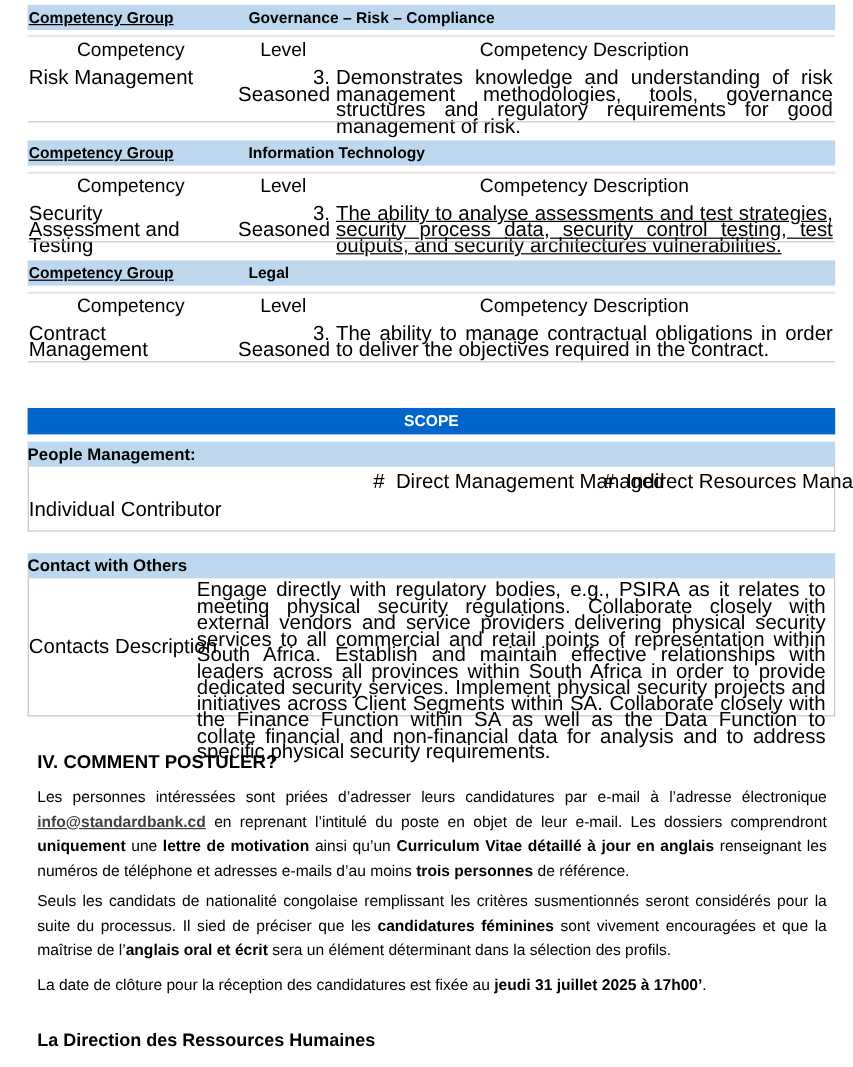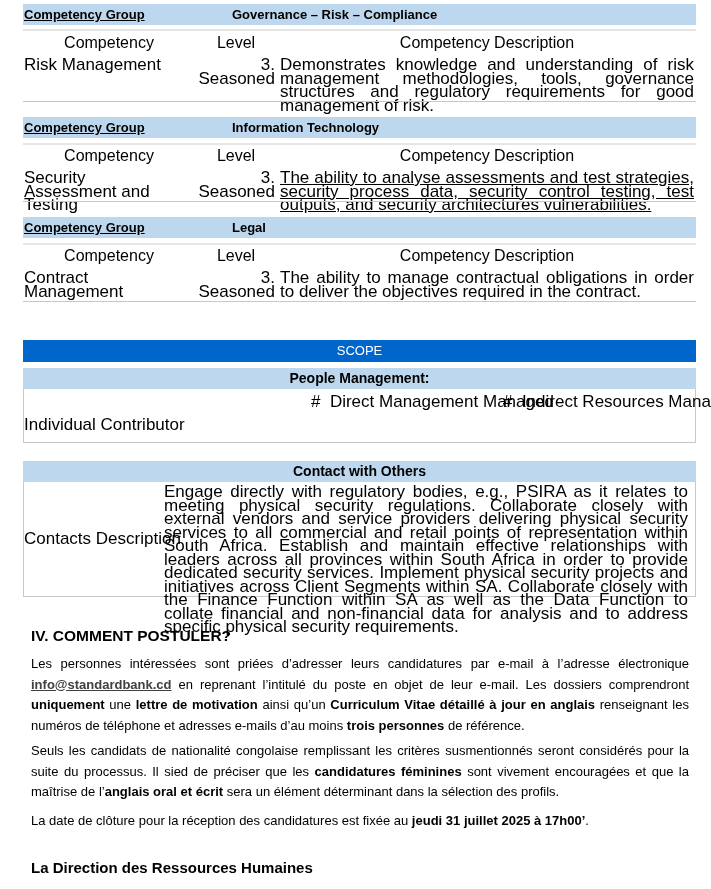--- a/index.html
+++ b/index.html
@@ -1,30 +1,30 @@
 <!DOCTYPE html>
 <html><head>
 <meta charset="utf-8">
 <style>
   html, body { margin: 0; padding: 0; background: #ffffff; }
   body { width: 711px; height: 889px; position: relative; overflow: hidden;
          font-family: "Liberation Sans", sans-serif; color: #000; }
   .group-bar { position: absolute; left: 23px; width: 673px; height: 21px; background: #bdd7ee;
                font-weight: bold; font-size: 13px; line-height: 21px; }
   .group-bar .gl { position: absolute; left: 1px; text-decoration: underline; }
-  .group-bar .gv { position: absolute; left: 209px; }
+  .group-bar .gv { position: absolute; left: 184px; }
   .thin-top { position: absolute; left: 23px; width: 673px; height: 2px; background: #e6e6e6; }
   .col-head { position: absolute; font-size: 16px; line-height: 14px; }
   .cell { position: absolute; font-size: 17px; line-height: 13.5px; }
   .desc { text-align: justify; text-align-last: left; }
   .rule { position: absolute; left: 23px; width: 673px; height: 1px; background: #c8c8c8; }
   .scope-bar { position: absolute; left: 23px; top: 340px; width: 673px; height: 22px; background: #0066cc;
-               color: #fff; font-weight: normal; font-size: 13px; line-height: 22px; text-align: center; }
+               color: #fff; font-weight: bold; font-size: 13px; line-height: 22px; text-align: center; }
   .sub-bar { position: absolute; left: 23px; width: 673px; height: 21px; background: #bdd7ee;
-             font-weight: bold; font-size: 14px; line-height: 21px; text-align: center; }
+             font-weight: bold; font-size: 14px; line-height: 21px; }
   .box { position: absolute; left: 23px; width: 671px; border: 1px solid #c8c8c8; border-top: none; }
   h2.sec { position: absolute; margin: 0; font-size: 15.5px; font-weight: bold; }
   p.para { position: absolute; margin: 0; left: 31px; width: 658px; font-size: 13px; line-height: 20.5px;
            text-align: justify; }
   .email { color: #404040; font-weight: bold; text-decoration: underline; }
 </style>
 </head>
 <body>
 
 <div>

